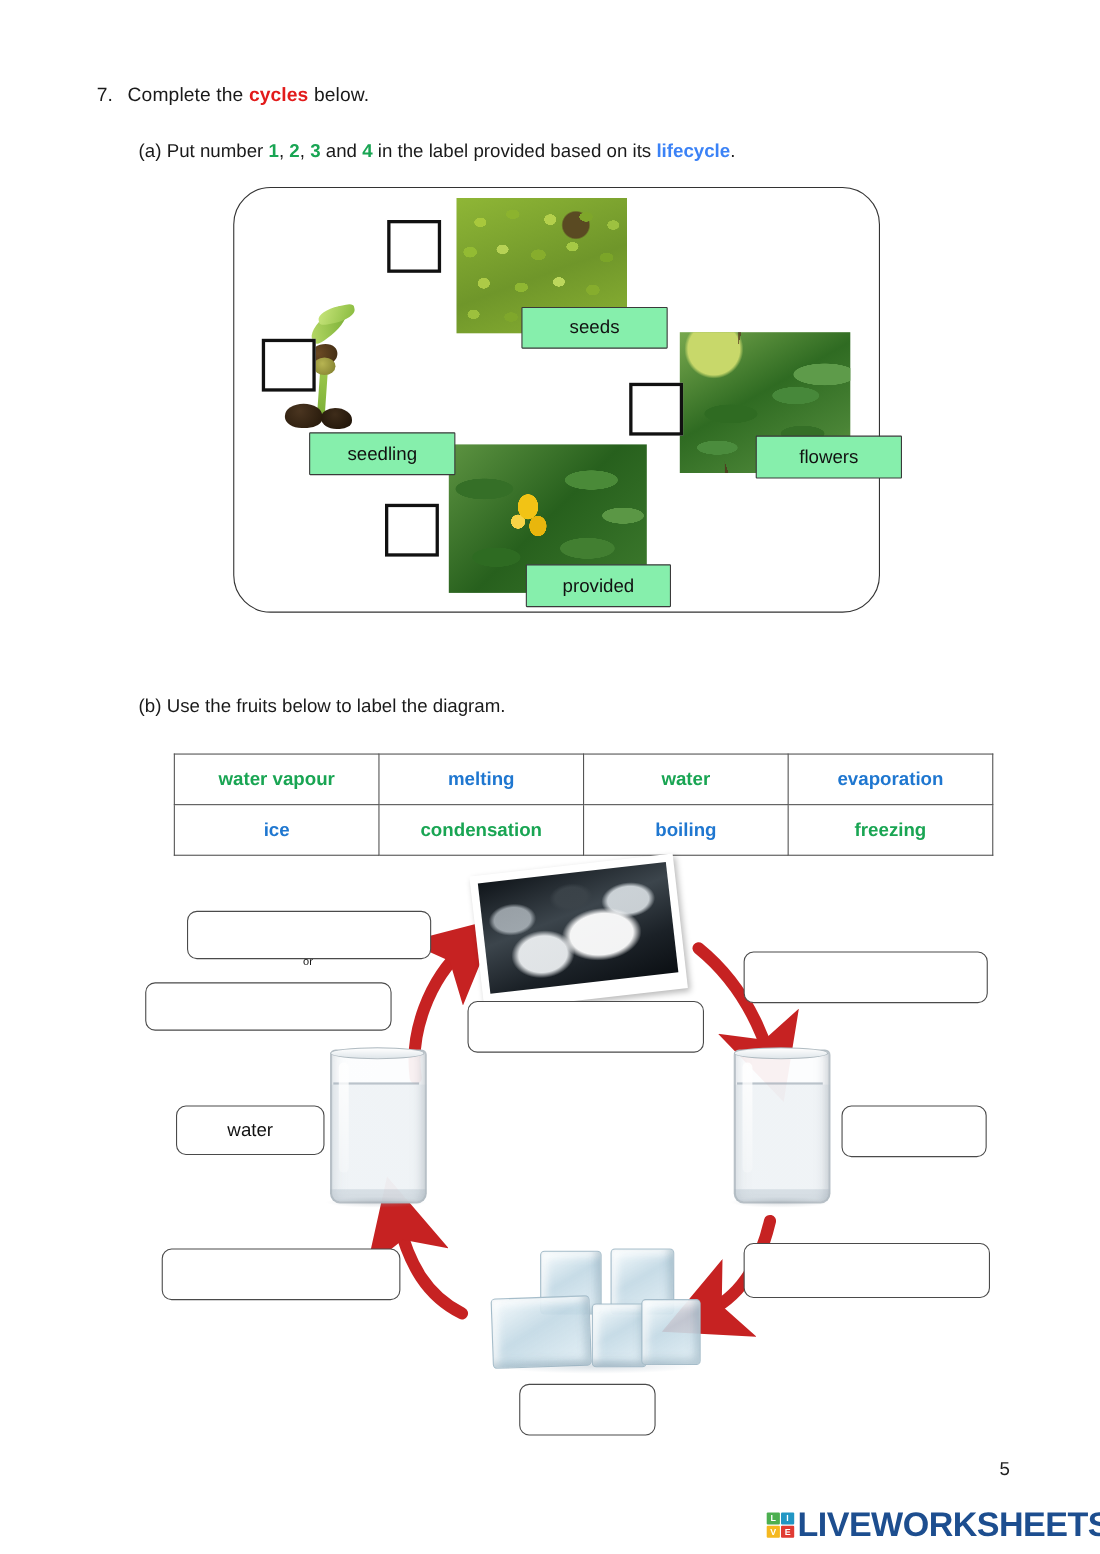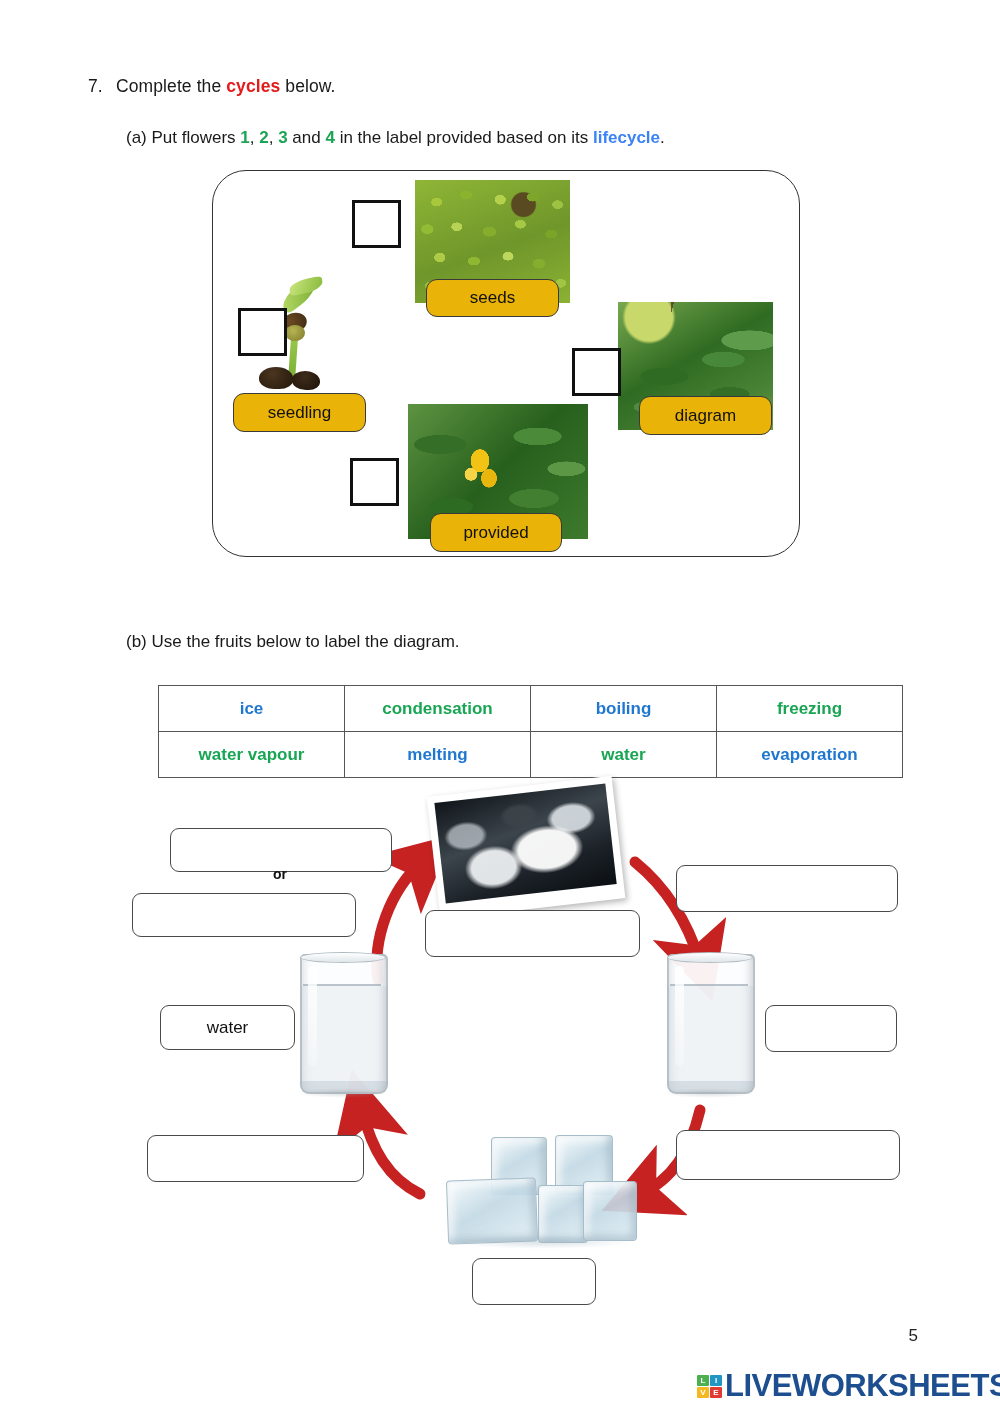--- a/index.html
+++ b/index.html
@@ -120,23 +120,23 @@
 
   
   .sq{position:absolute;border:3.5px solid #111;background:#fff;}
   .sq-seeds{left:352px;top:200px;width:43px;height:42px;}
   .sq-seedling{left:238px;top:308px;width:43px;height:42px;}
   .sq-fruits{left:572px;top:348px;width:43px;height:42px;}
   .sq-flowers{left:350px;top:458px;width:43px;height:42px;}
 
   
   .chip{
-    position:absolute;background:#eab308;border:1.2px solid #3a3a3a;border-radius:11px;
+    position:absolute;background:#86efac;border:1.2px solid #3a3a3a;border-radius:1px;
     display:flex;align-items:center;justify-content:center;
-    font-size:17px;color:#111;
+    font-size:17px;color:#111;margin-left:48px;
   }
   .chip-seeds   {left:426px;top:279px;width:131px;height:36px;}
   .chip-seedling{left:233px;top:393px;width:131px;height:37px;text-align:center;}
   .chip-fruits  {left:639px;top:396px;width:131px;height:37px;}
   .chip-flowers {left:430px;top:513px;width:130px;height:37px;}
 
   
   .bank{
     position:absolute;left:158px;top:685px;width:745px;height:90px;
     border-collapse:collapse;
@@ -149,21 +149,21 @@
 
   
   .wc{position:absolute;left:0;top:780px;width:1000px;height:520px;}
 
   .box{
     position:absolute;background:#fff;border:1.3px solid #4a4a4a;border-radius:9px;
     display:flex;align-items:center;justify-content:center;font-size:17px;color:#111;
   }
   
   .b-l1{left:170px;top:48px;width:220px;height:42px;}
-  .b-or{left:170px;top:84px;width:220px;height:20px;border:none;font-weight:bold;font-size:14px;background:transparent;}
+  .b-or{left:170px;top:84px;width:220px;height:20px;border:none;font-weight:normal;font-size:10px;background:transparent;}
   .b-l2{left:132px;top:113px;width:222px;height:42px;}
   
   .b-top{left:425px;top:130px;width:213px;height:45px;}
   
   .b-r1{left:676px;top:85px;width:220px;height:45px;}
   
   .b-water{left:160px;top:225px;width:133px;height:43px;}
   
   .b-r2{left:765px;top:225px;width:130px;height:45px;}
   
@@ -244,21 +244,21 @@
 </head>
 <body>
 
 <div class="page">
 
   <div class="q-row">
     <span class="q-num">7.</span><span>Complete the </span><span class="bold red">cycles</span><span> below.</span>
   </div>
 
   <div class="sub-a">
-    <span>(a)</span><span> Put flowers </span><span class="bold green">1</span><span>, </span><span class="bold green">2</span><span>, </span><span class="bold green">3</span><span> and </span><span class="bold green">4</span><span> in the label provided based on its </span><span class="bold blue">lifecycle</span><span>.</span>
+    <span>(a)</span><span> Put number </span><span class="bold green">1</span><span>, </span><span class="bold green">2</span><span>, </span><span class="bold green">3</span><span> and </span><span class="bold green">4</span><span> in the label provided based on its </span><span class="bold blue">lifecycle</span><span>.</span>
   </div>
 
   <div class="cycle-panel"></div>
 
   <div class="photo ph-seeds"></div>
   <div class="photo ph-fruits"></div>
   <div class="photo ph-flowers"></div>
 
   <div class="photo ph-seedling">
     <div class="sprout-leaf-a"></div>
@@ -270,41 +270,41 @@
     <div class="soil-b"></div>
   </div>
 
   <div class="sq sq-seeds"></div>
   <div class="sq sq-seedling"></div>
   <div class="sq sq-fruits"></div>
   <div class="sq sq-flowers"></div>
 
   <div class="chip chip-seeds">seeds</div>
   <div class="chip chip-seedling">seedling</div>
-  <div class="chip chip-fruits">diagram</div>
+  <div class="chip chip-fruits">flowers</div>
   <div class="chip chip-flowers">provided</div>
 
   <div class="sub-b">
     <span>(b)</span><span> Use the fruits below to label the diagram.</span>
   </div>
 
   <div class="bank">
     <table>
       <tbody>
           <tr>
+        <td><span style="color:#19a553">water vapour</span></td>
+        <td><span style="color:#1f77d0">melting</span></td>
+        <td><span style="color:#19a553">water</span></td>
+        <td><span style="color:#1f77d0">evaporation</span></td>
+      </tr>
+      <tr>
         <td><span style="color:#1f77d0">ice</span></td>
         <td><span style="color:#19a553">condensation</span></td>
         <td><span style="color:#1f77d0">boiling</span></td>
         <td><span style="color:#19a553">freezing</span></td>
-      </tr>
-      <tr>
-        <td><span style="color:#19a553">water vapour</span></td>
-        <td><span style="color:#1f77d0">melting</span></td>
-        <td><span style="color:#19a553">water</span></td>
-        <td><span style="color:#1f77d0">evaporation</span></td>
       </tr>
     </tbody>
       </table>
   </div>
 
   <div class="wc">
 
     <svg class="arrows" viewBox="0 0 1000 520">
       <defs>
         <marker id="ah" markerWidth="7" markerHeight="7" refX="3.2" refY="3.5" orient="auto" markerUnits="strokeWidth">

